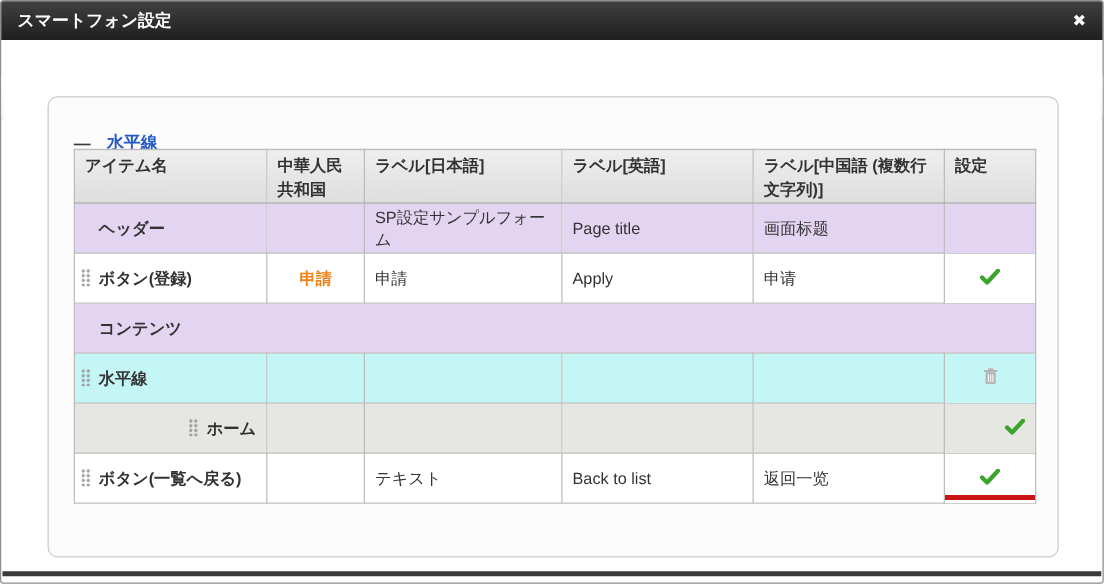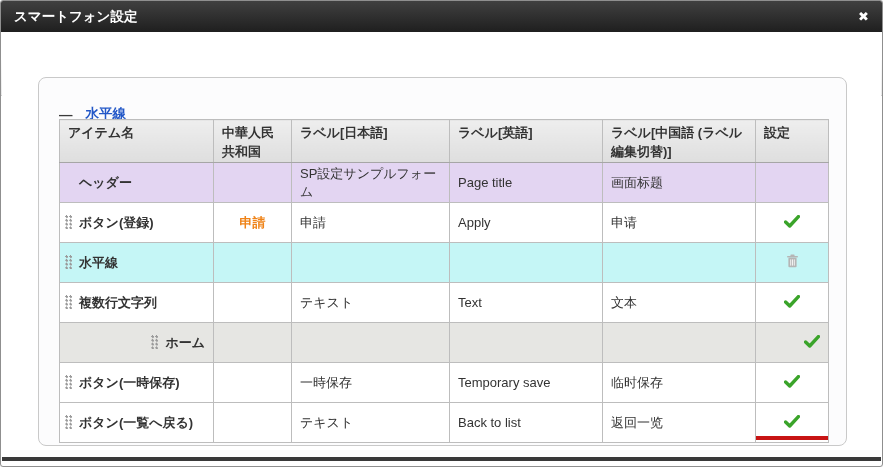--- a/index.html
+++ b/index.html
@@ -144,21 +144,21 @@
             <col style="width:153px">
               <col style="width:153px">
               <col style="width:73px">
           </colgroup>
           <thead>
             <tr>
               <th>アイテム名</th>
               <th>中華人民共和国</th>
               <th>ラベル[日本語]</th>
               <th>ラベル[英語]</th>
-              <th>ラベル[中国語 (ラベル編集切替)]</th>
+              <th>ラベル[中国語 (複数行文字列)]</th>
               <th>設定</th>
             </tr>
           </thead>
           <tbody>
               <tr class="group">
                 <td class="name-cell group-name"><span>ヘッダー</span></td>
                 <td class="toggle-cell"></td>
                 <td>SP設定サンプルフォーム</td>
                 <td>Page title</td>
                 <td>画面标题</td>
@@ -166,64 +166,47 @@
               </tr>
               <tr class="item">
                 <td class="name-cell"><span class="drag-handle"></span><span>ボタン(登録)</span></td>
                 <td class="toggle-cell">申請</td>
                 <td>申請</td>
                 <td>Apply</td>
                 <td>申请</td>
                 <td class="setting-cell"><span class="check-icon"><svg width="16" height="13" viewBox="0 0 16 13">
                       <path d="M1.6 7 L5.7 11 L14.4 1.6" fill="none" stroke="#3aa42a" stroke-width="3.4" stroke-linecap="round" stroke-linejoin="round"></path>
                     </svg></span></td>
+              </tr>
+              <tr class="group">
+                <td colspan="6" class="name-cell group-name">コンテンツ</td>
               </tr>
               <tr class="item selected">
                 <td class="name-cell"><span class="drag-handle"></span><span>水平線</span></td>
                 <td class="toggle-cell"></td>
                 <td></td>
                 <td></td>
                 <td></td>
                 <td class="setting-cell"><span class="trash-icon"><svg width="13" height="14" viewBox="0 0 13 14">
                       <rect x="2.4" y="3.8" width="8.2" height="9.4" rx="1" fill="#b5b5b5"></rect>
                       <rect x="1" y="1.9" width="11" height="1.6" rx="0.8" fill="#b5b5b5"></rect>
                       <rect x="4.4" y="0.6" width="4.2" height="1.5" rx="0.7" fill="#b5b5b5"></rect>
                       <g stroke="#f2f2f2" stroke-width="1">
                         <line x1="4.7" y1="5.4" x2="4.7" y2="11.6"></line>
                         <line x1="6.5" y1="5.4" x2="6.5" y2="11.6"></line>
                         <line x1="8.3" y1="5.4" x2="8.3" y2="11.6"></line>
                       </g>
                     </svg></span></td>
               </tr>
-              <tr class="item">
-                <td class="name-cell"><span class="drag-handle"></span><span>複数行文字列</span></td>
-                <td class="toggle-cell"></td>
-                <td>テキスト</td>
-                <td>Text</td>
-                <td>文本</td>
-                <td class="setting-cell"><span class="check-icon"><svg width="16" height="13" viewBox="0 0 16 13">
-                      <path d="M1.6 7 L5.7 11 L14.4 1.6" fill="none" stroke="#3aa42a" stroke-width="3.4" stroke-linecap="round" stroke-linejoin="round"></path>
-                    </svg></span></td>
-              </tr>
               <tr class="item disabled">
                 <td class="name-cell"><span class="drag-handle"></span><span>ホーム</span></td>
                 <td class="toggle-cell"></td>
                 <td></td>
                 <td></td>
                 <td></td>
-                <td class="setting-cell"><span class="check-icon"><svg width="16" height="13" viewBox="0 0 16 13">
-                      <path d="M1.6 7 L5.7 11 L14.4 1.6" fill="none" stroke="#3aa42a" stroke-width="3.4" stroke-linecap="round" stroke-linejoin="round"></path>
-                    </svg></span></td>
-              </tr>
-              <tr class="item">
-                <td class="name-cell"><span class="drag-handle"></span><span>ボタン(一時保存)</span></td>
-                <td class="toggle-cell"></td>
-                <td>一時保存</td>
-                <td>Temporary save</td>
-                <td>临时保存</td>
                 <td class="setting-cell"><span class="check-icon"><svg width="16" height="13" viewBox="0 0 16 13">
                       <path d="M1.6 7 L5.7 11 L14.4 1.6" fill="none" stroke="#3aa42a" stroke-width="3.4" stroke-linecap="round" stroke-linejoin="round"></path>
                     </svg></span></td>
               </tr>
               <tr class="item">
                 <td class="name-cell"><span class="drag-handle"></span><span>ボタン(一覧へ戻る)</span></td>
                 <td class="toggle-cell"></td>
                 <td>テキスト</td>
                 <td>Back to list</td>
                 <td>返回一览</td>

